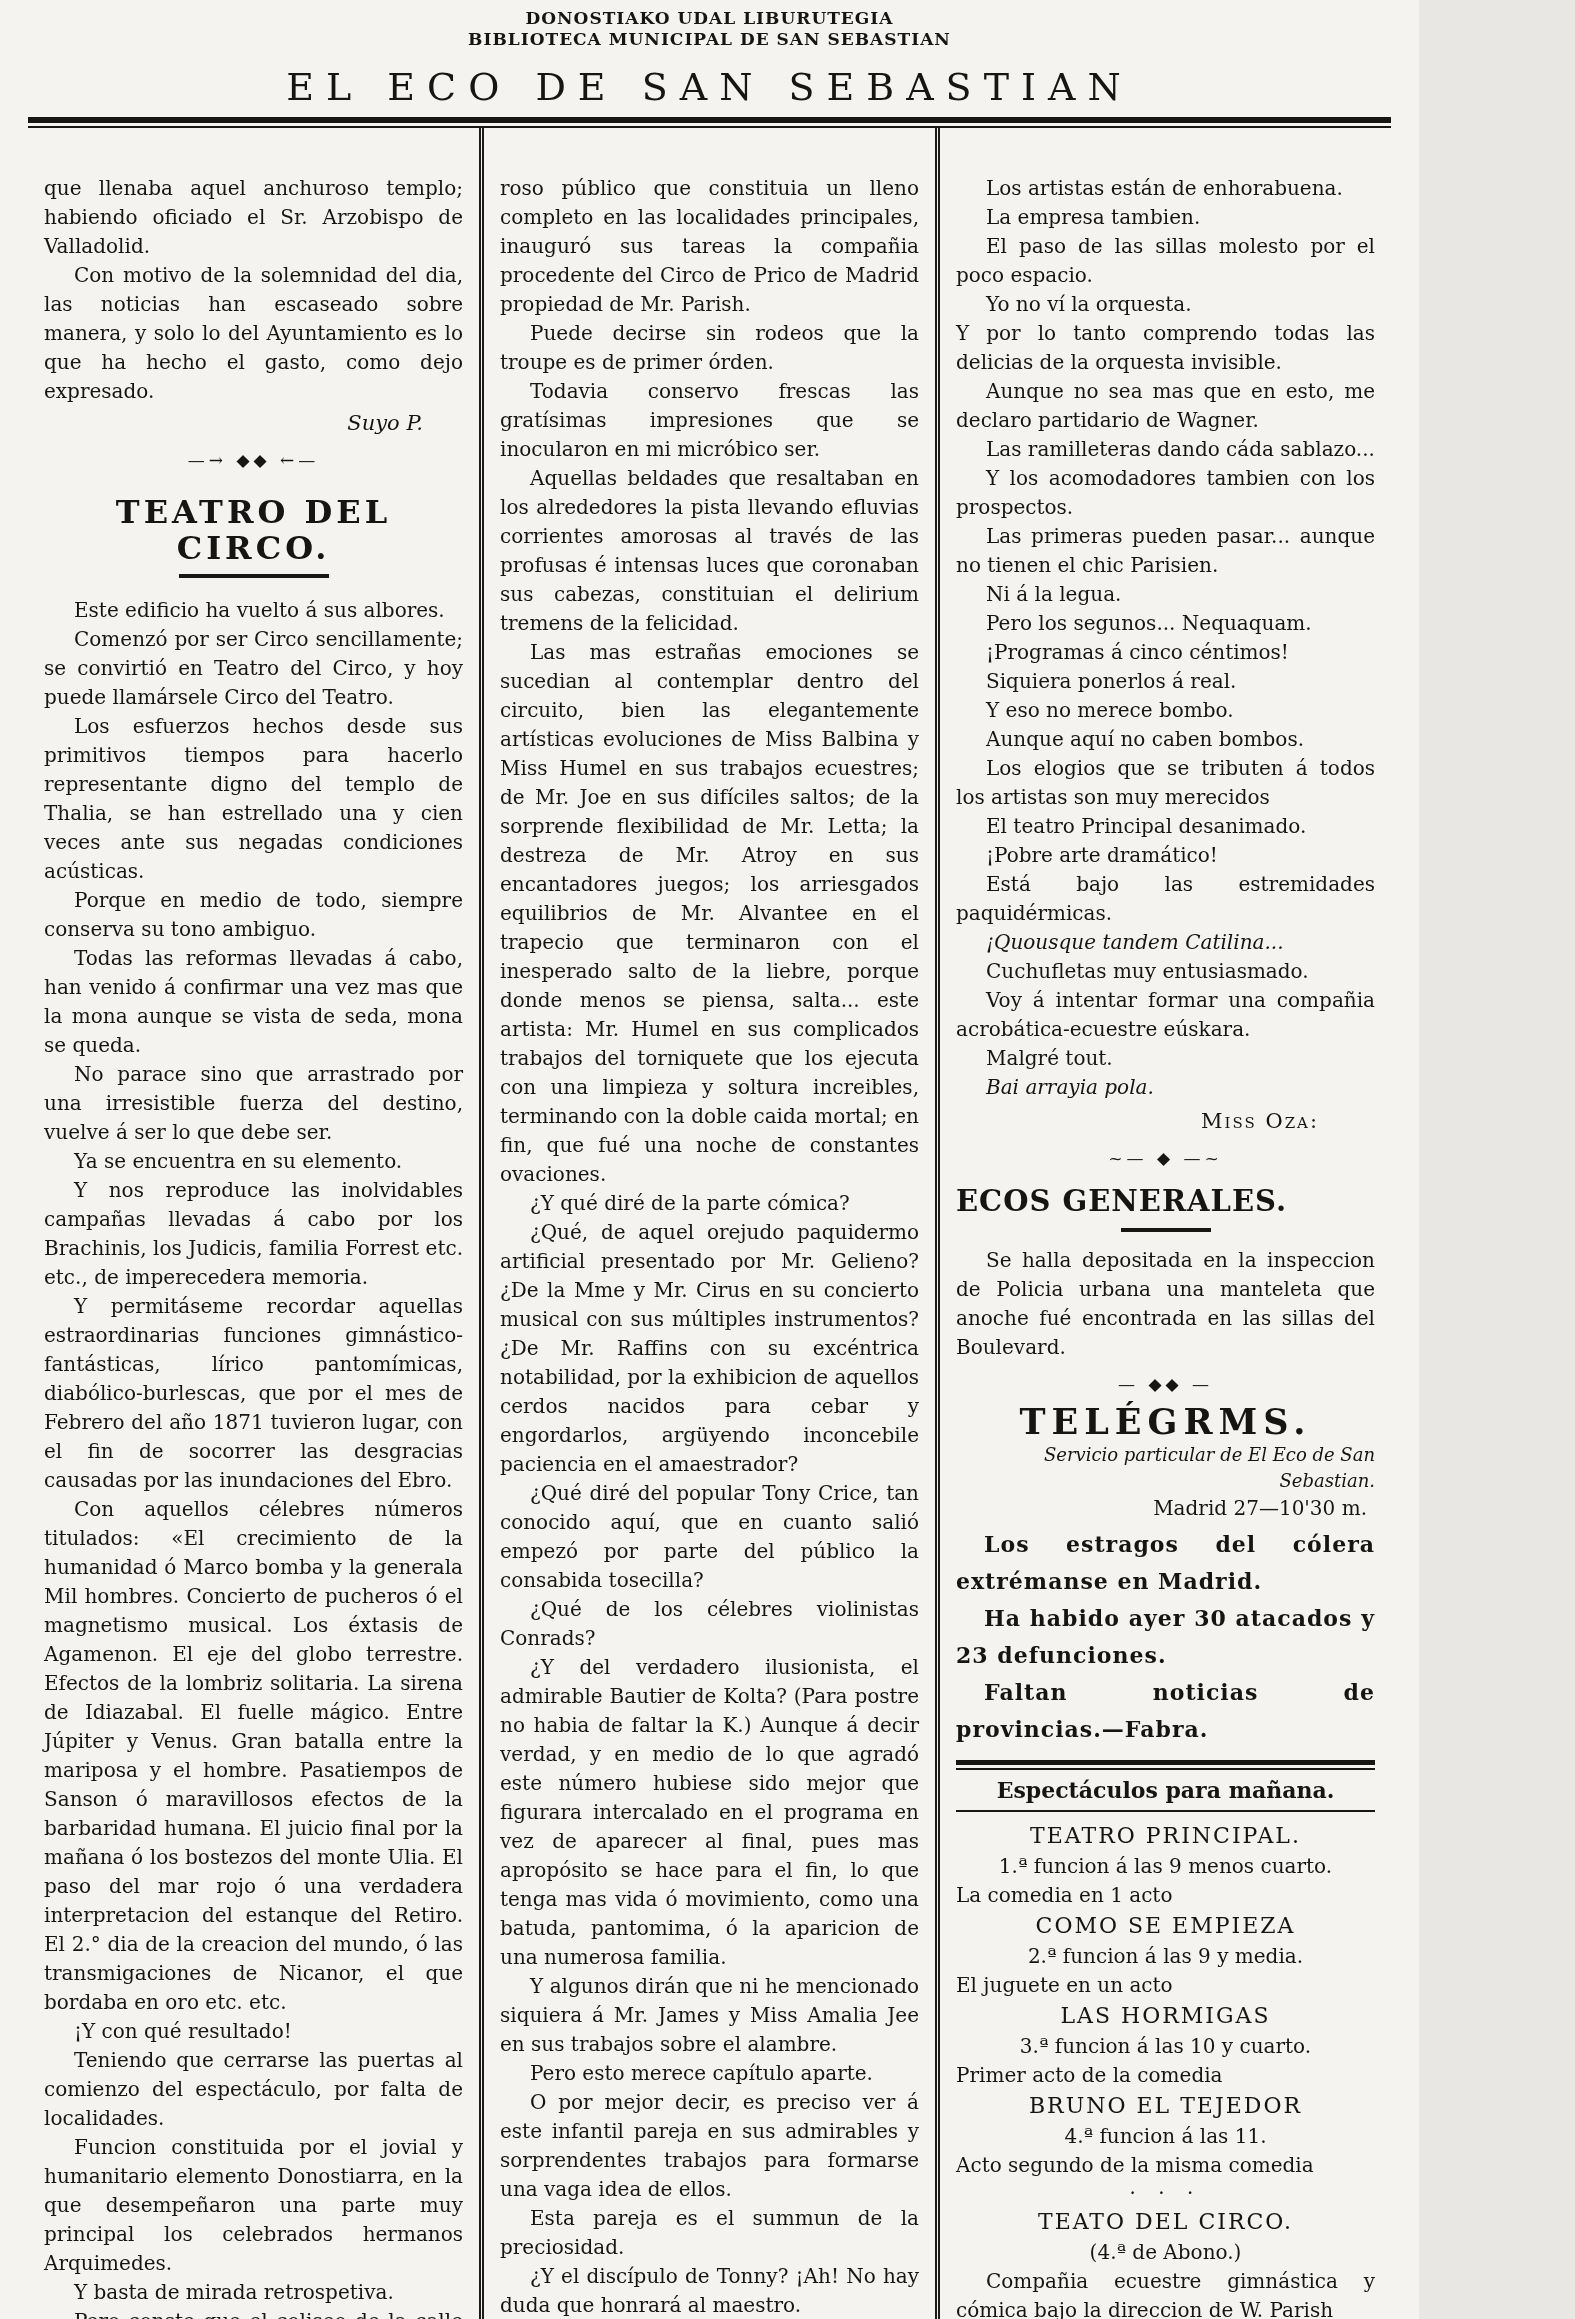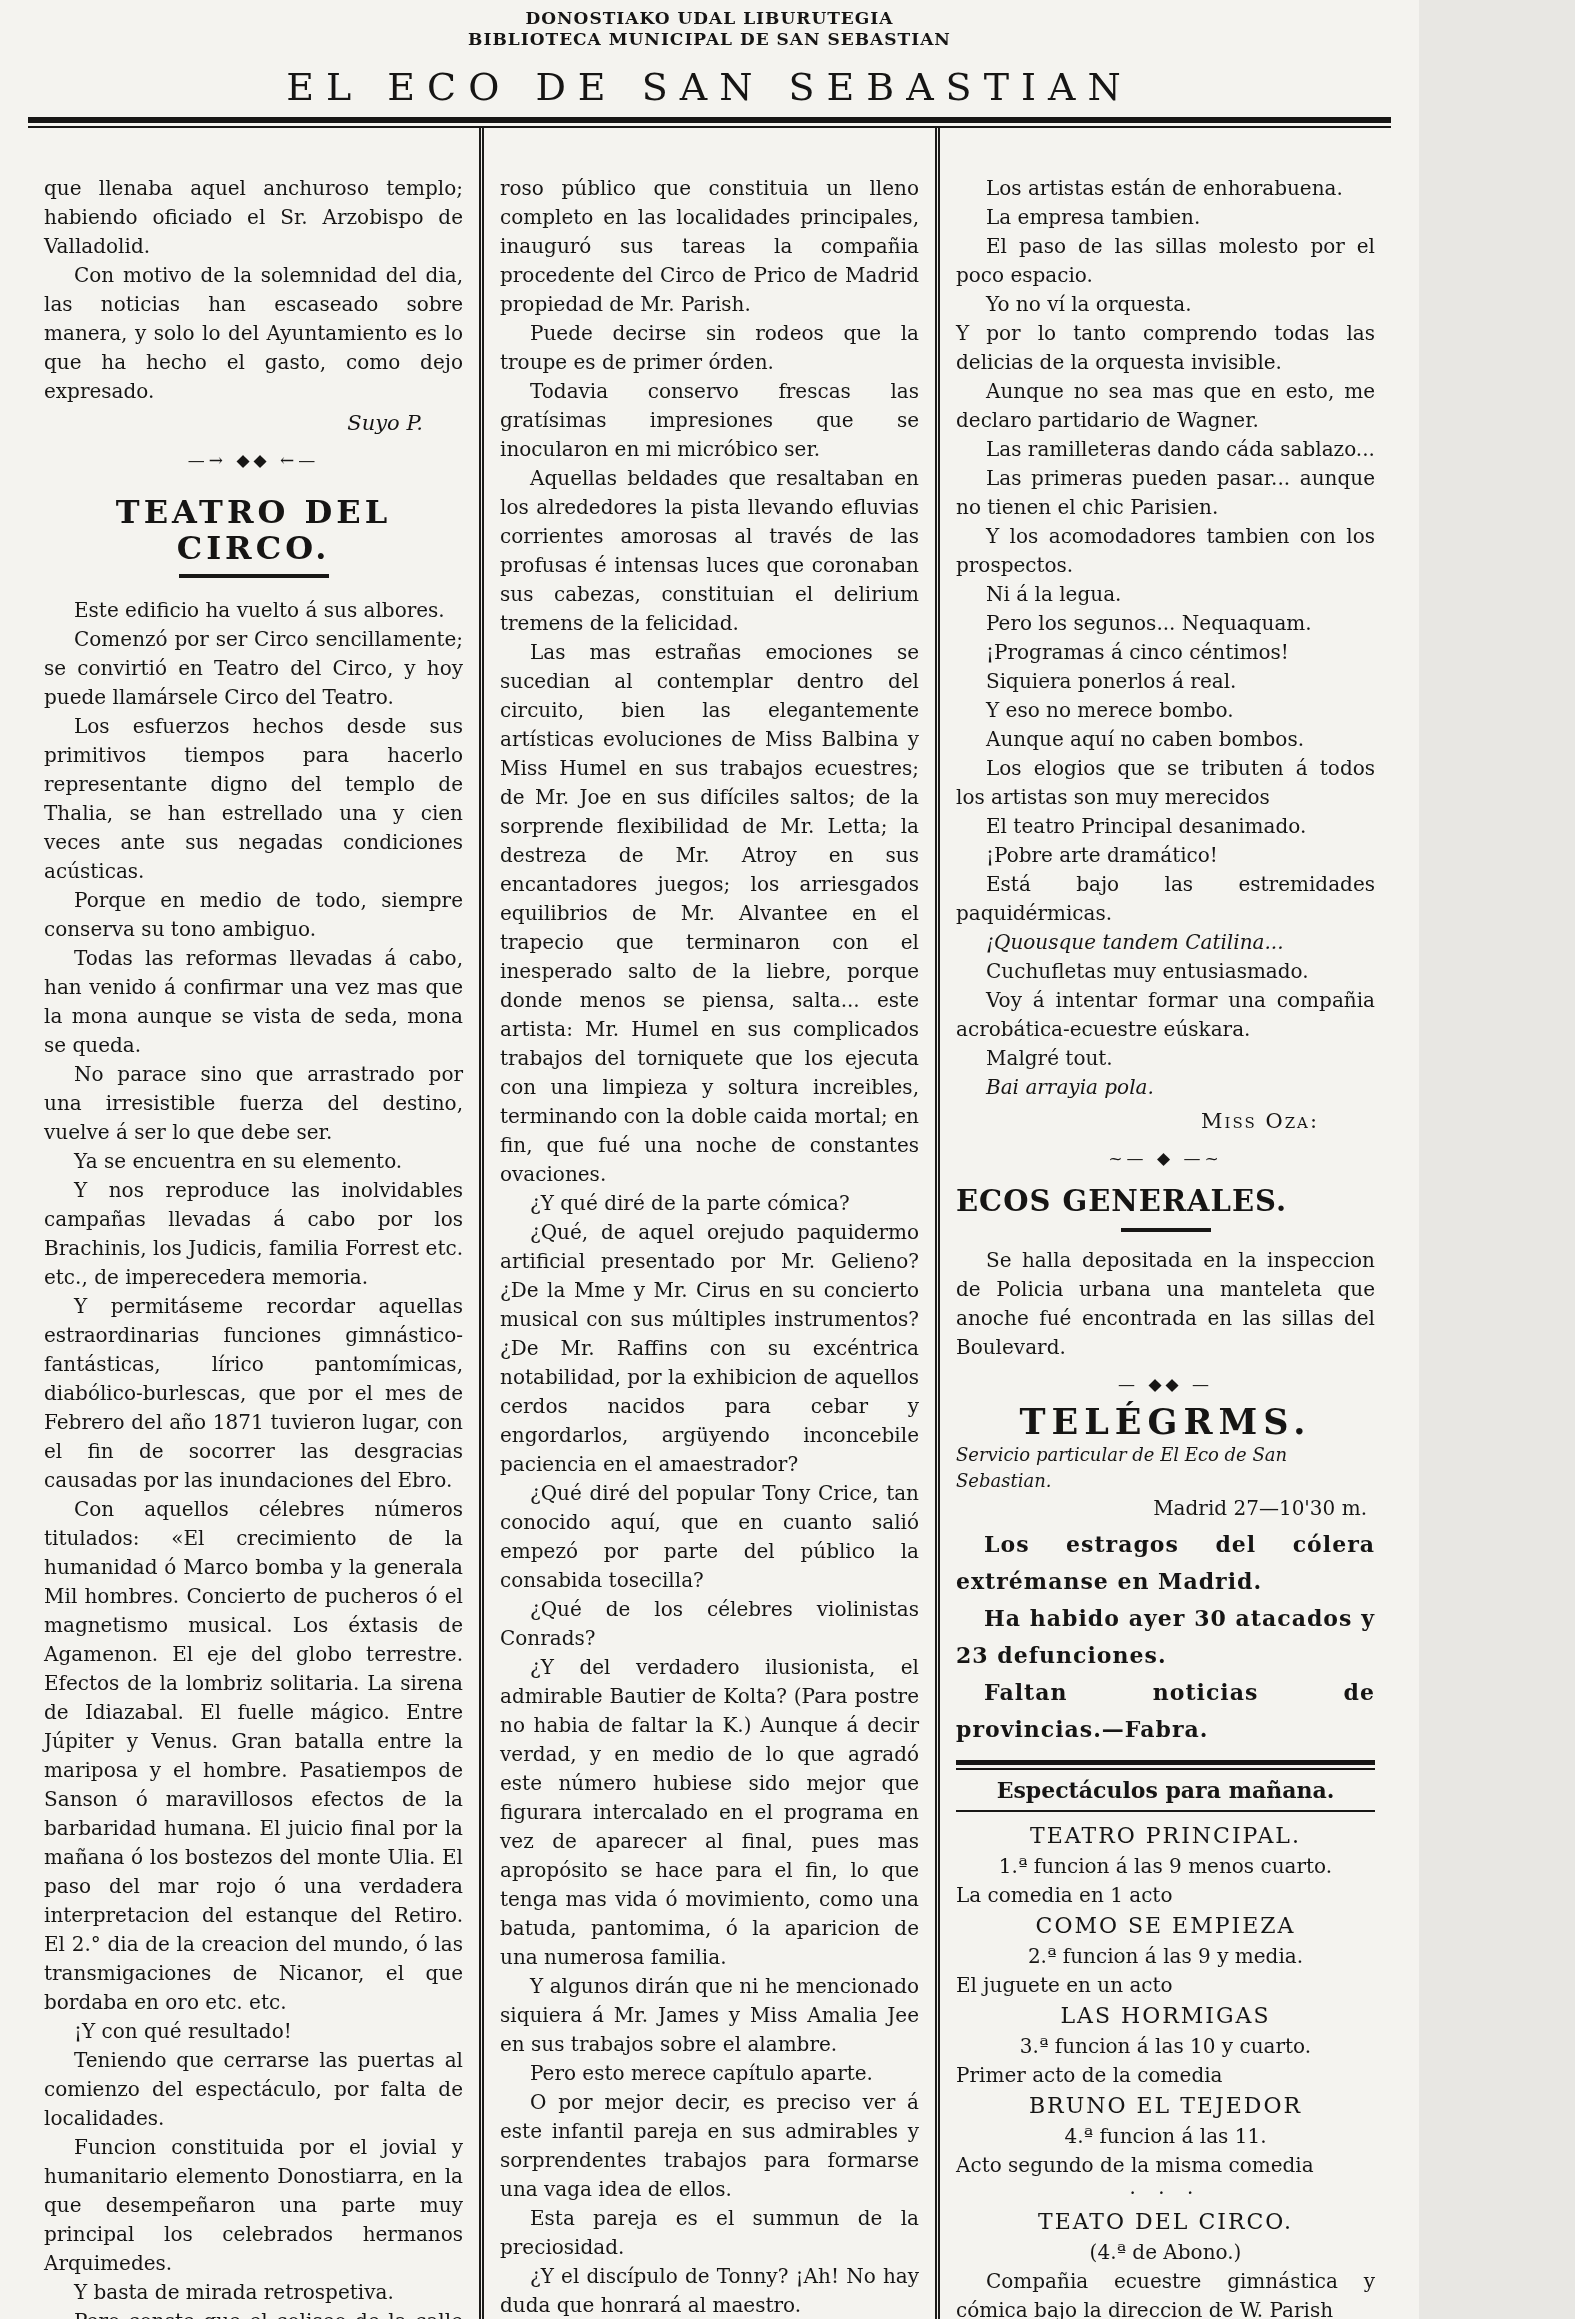--- a/index.html
+++ b/index.html
@@ -28,21 +28,21 @@
   .blk-h3{margin:8px 0 2px;text-align:center;font-size:35px;font-weight:bold;letter-spacing:6px;line-height:36px;}
   .blk-orn{margin:10px 0 4px;text-align:center;font-size:17px;letter-spacing:4px;line-height:24px;color:#171615;}
   .blk-tg{margin:0;font-weight:bold;font-size:22px;line-height:37px;text-align:justify;text-indent:28px;letter-spacing:1px;}
   .blk-c{margin:0;text-align:center;font-size:20px;line-height:29px;}
   .blk-c.bold{font-weight:bold;font-size:22px;}
   .blk-cc{margin:0;text-align:center;font-size:22px;line-height:32px;letter-spacing:2px;}
   .blk-pl{margin:0;font-size:20px;line-height:29px;}
   .blk-dots{margin:0;text-align:center;font-size:20px;line-height:26px;letter-spacing:8px;}
   .blk-rulethick{margin:12px 0 6px;border-top:5px solid #171615;border-bottom:2px solid #171615;height:3px;}
   .blk-rulethin{margin:5px 0 8px;border-top:2px solid #171615;}
-  .blk-servicio{margin:0;text-align:left;font-style:italic;font-size:18px;line-height:26px;}
+  .blk-servicio{margin:0;text-align:right;font-style:italic;font-size:18px;line-height:26px;}
   .blk-dateline{margin:0 8px 4px 0;text-align:right;font-size:20px;line-height:28px;}
 </style>
 </head>
 <body>
 
 <div class="page">
   <div class="stamp">
     <p class="stamp-line">DONOSTIAKO UDAL LIBURUTEGIA</p>
     <p class="stamp-line">BIBLIOTECA MUNICIPAL DE SAN SEBASTIAN</p>
   </div>
@@ -92,22 +92,22 @@
         <p class="blk-p">Bien por el chico, ¡Ole, Ole! Salero.</p>
       </div>
     <div class="col">
         <p class="blk-p">Los artistas están de enhorabuena.</p>
         <p class="blk-p">La empresa tambien.</p>
         <p class="blk-p">El paso de las sillas molesto por el poco espacio.</p>
         <p class="blk-p">Yo no ví la orquesta.</p>
         <p class="blk-p noindent">Y por lo tanto comprendo todas las delicias de la orquesta invisible.</p>
         <p class="blk-p">Aunque no sea mas que en esto, me declaro partidario de Wagner.</p>
         <p class="blk-p">Las ramilleteras dando cáda sablazo...</p>
+        <p class="blk-p">Y los acomodadores tambien con los prospectos.</p>
         <p class="blk-p">Las primeras pueden pasar... aunque no tienen el chic Parisien.</p>
-        <p class="blk-p">Y los acomodadores tambien con los prospectos.</p>
         <p class="blk-p">Ni á la legua.</p>
         <p class="blk-p">Pero los segunos... Nequaquam.</p>
         <p class="blk-p">¡Programas á cinco céntimos!</p>
         <p class="blk-p">Siquiera ponerlos á real.</p>
         <p class="blk-p">Y eso no merece bombo.</p>
         <p class="blk-p">Aunque aquí no caben bombos.</p>
         <p class="blk-p">Los elogios que se tributen á todos los artistas son muy merecidos</p>
         <p class="blk-p">El teatro Principal desanimado.</p>
         <p class="blk-p">¡Pobre arte dramático!</p>
         <p class="blk-p">Está bajo las estremidades paquidérmicas.</p>

